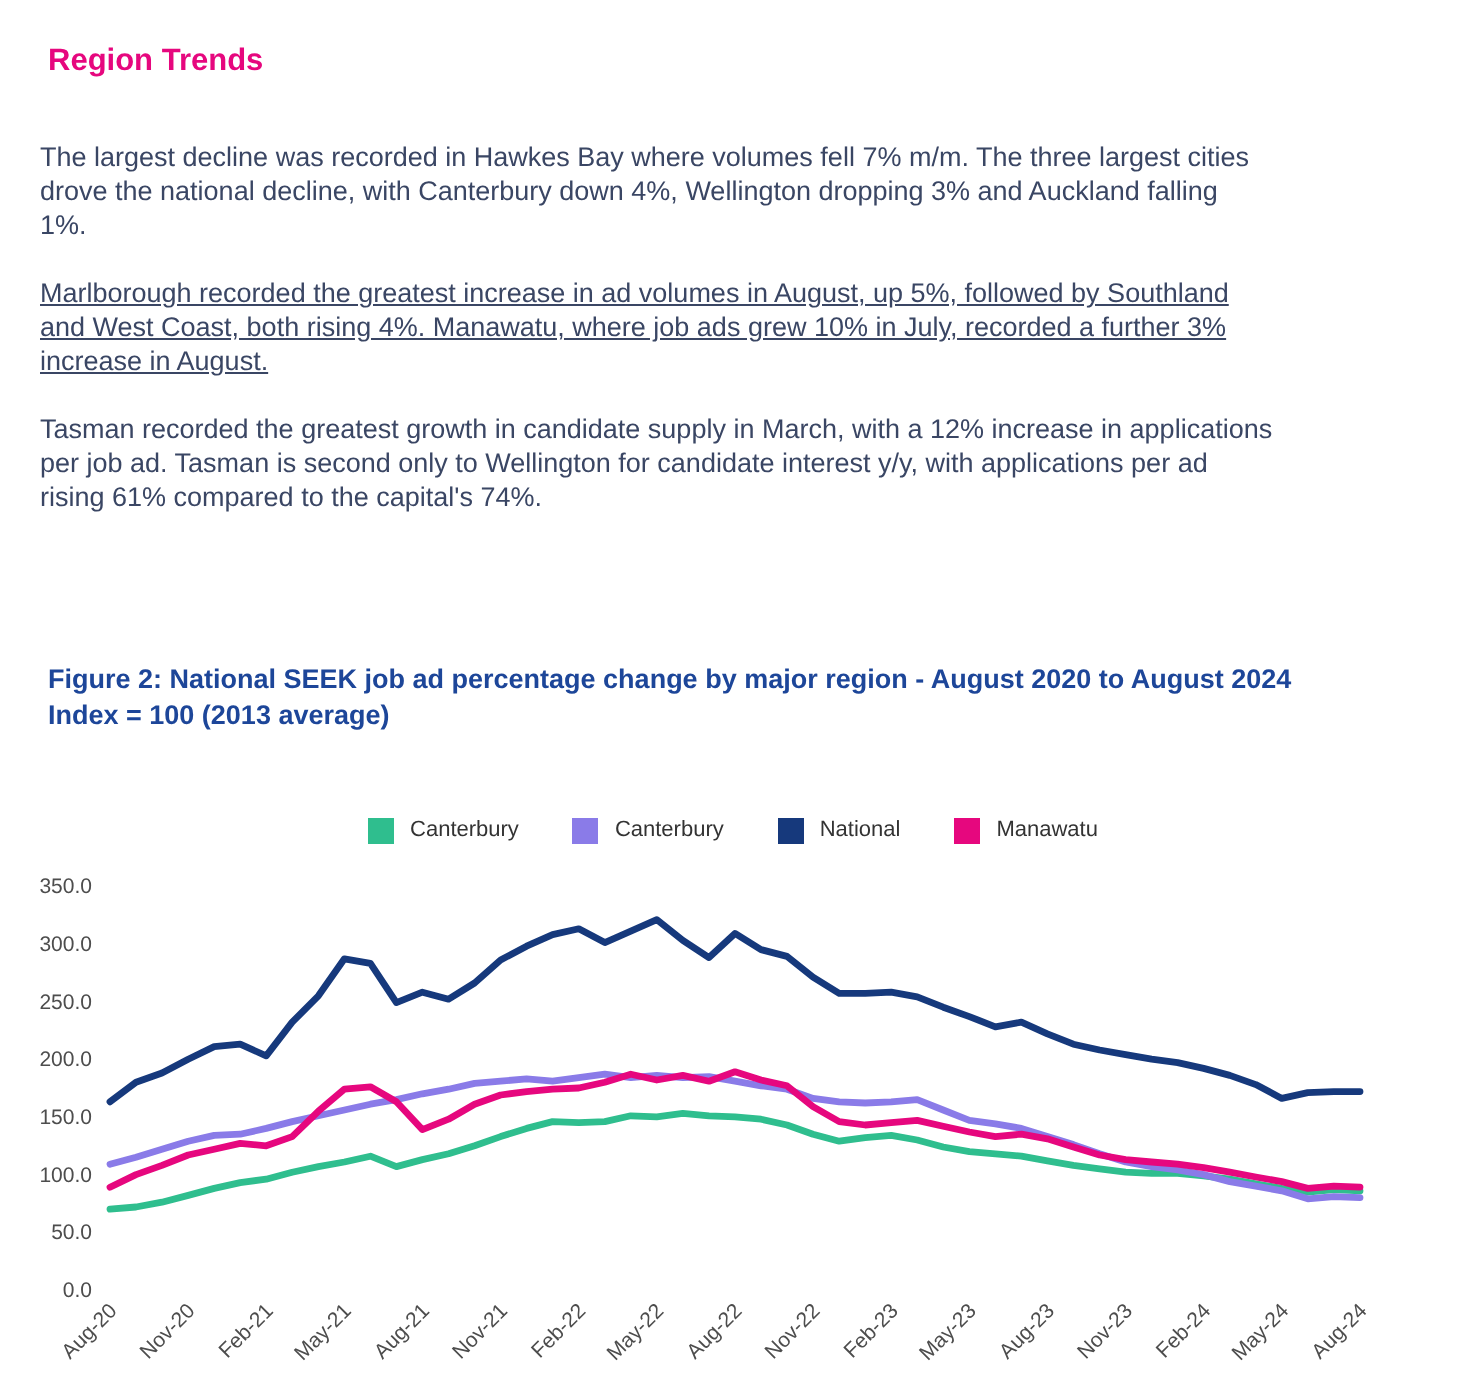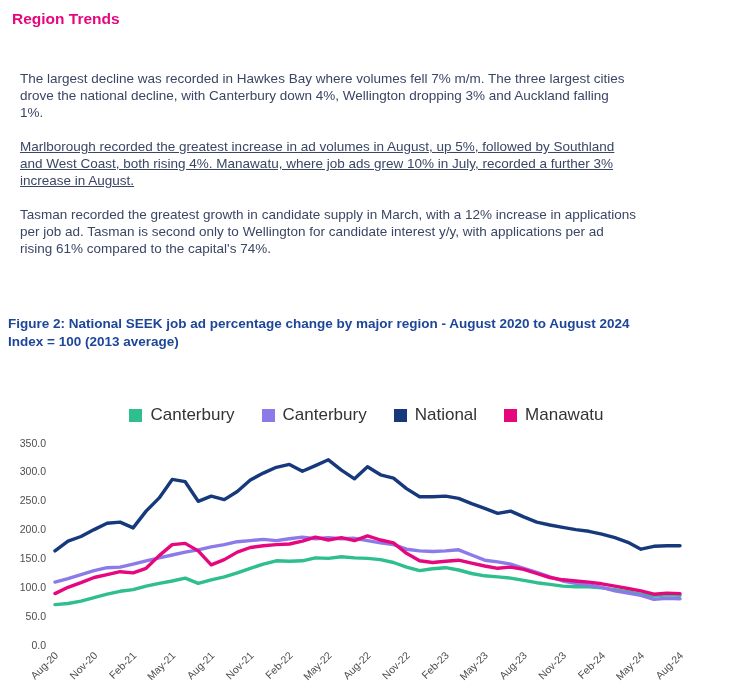--- a/index.html
+++ b/index.html
@@ -1,30 +1,30 @@
 <!DOCTYPE html>
 <html><head>
 <meta charset="utf-8">
 <style>
   html,body{margin:0;padding:0;background:#ffffff;}
   body{width:733px;height:692px;position:relative;overflow:hidden;
        font-family:"Liberation Sans","DejaVu Sans",sans-serif;}
-  .page-title{position:absolute;top:6px;left:8px;font-size:15.5px;font-weight:700;margin:4px;}
+  .page-title{position:absolute;top:6px;left:8px;font-size:15.5px;font-weight:700;margin:16px;}
   .para{position:absolute;left:8px;width:706px;font-size:13.5px;line-height:17px;
         white-space:pre-line;margin:12px;}
   .para-1{top:58px;}
   .para-2{top:126px;text-decoration:underline;}
   .para-3{top:194px;}
   .fig-caption{position:absolute;top:315px;left:8px;width:706px;font-size:13.5px;
-        font-weight:700;line-height:17.5px;white-space:pre-line;margin:0;}
+        font-weight:700;line-height:17.5px;white-space:pre-line;margin:16px;}
   .legend{position:absolute;top:406px;left:0;right:0;display:flex;justify-content:center;
         gap:27px;align-items:center;height:18px;}
   .legend-item{display:flex;align-items:center;gap:8px;}
   .legend-swatch{width:13px;height:13px;display:inline-block;}
-  .legend-label{font-size:17px;color:#333333;}
+  .legend-label{font-size:11px;color:#333333;}
   .chart-wrap{position:absolute;top:388px;left:0;width:733px;height:304px;}
   svg text{font-family:"Liberation Sans","DejaVu Sans",sans-serif;}
 </style>
 </head>
 <body>
 
 <h1 class="page-title" style="color: rgb(230, 7, 126);">Region Trends</h1>
 
 <p class="para para-1" style="color: rgb(58, 70, 100);">The largest decline was recorded in Hawkes Bay where volumes fell 7% m/m. The three largest cities
 drove the national decline, with Canterbury down 4%, Wellington dropping 3% and Auckland falling

